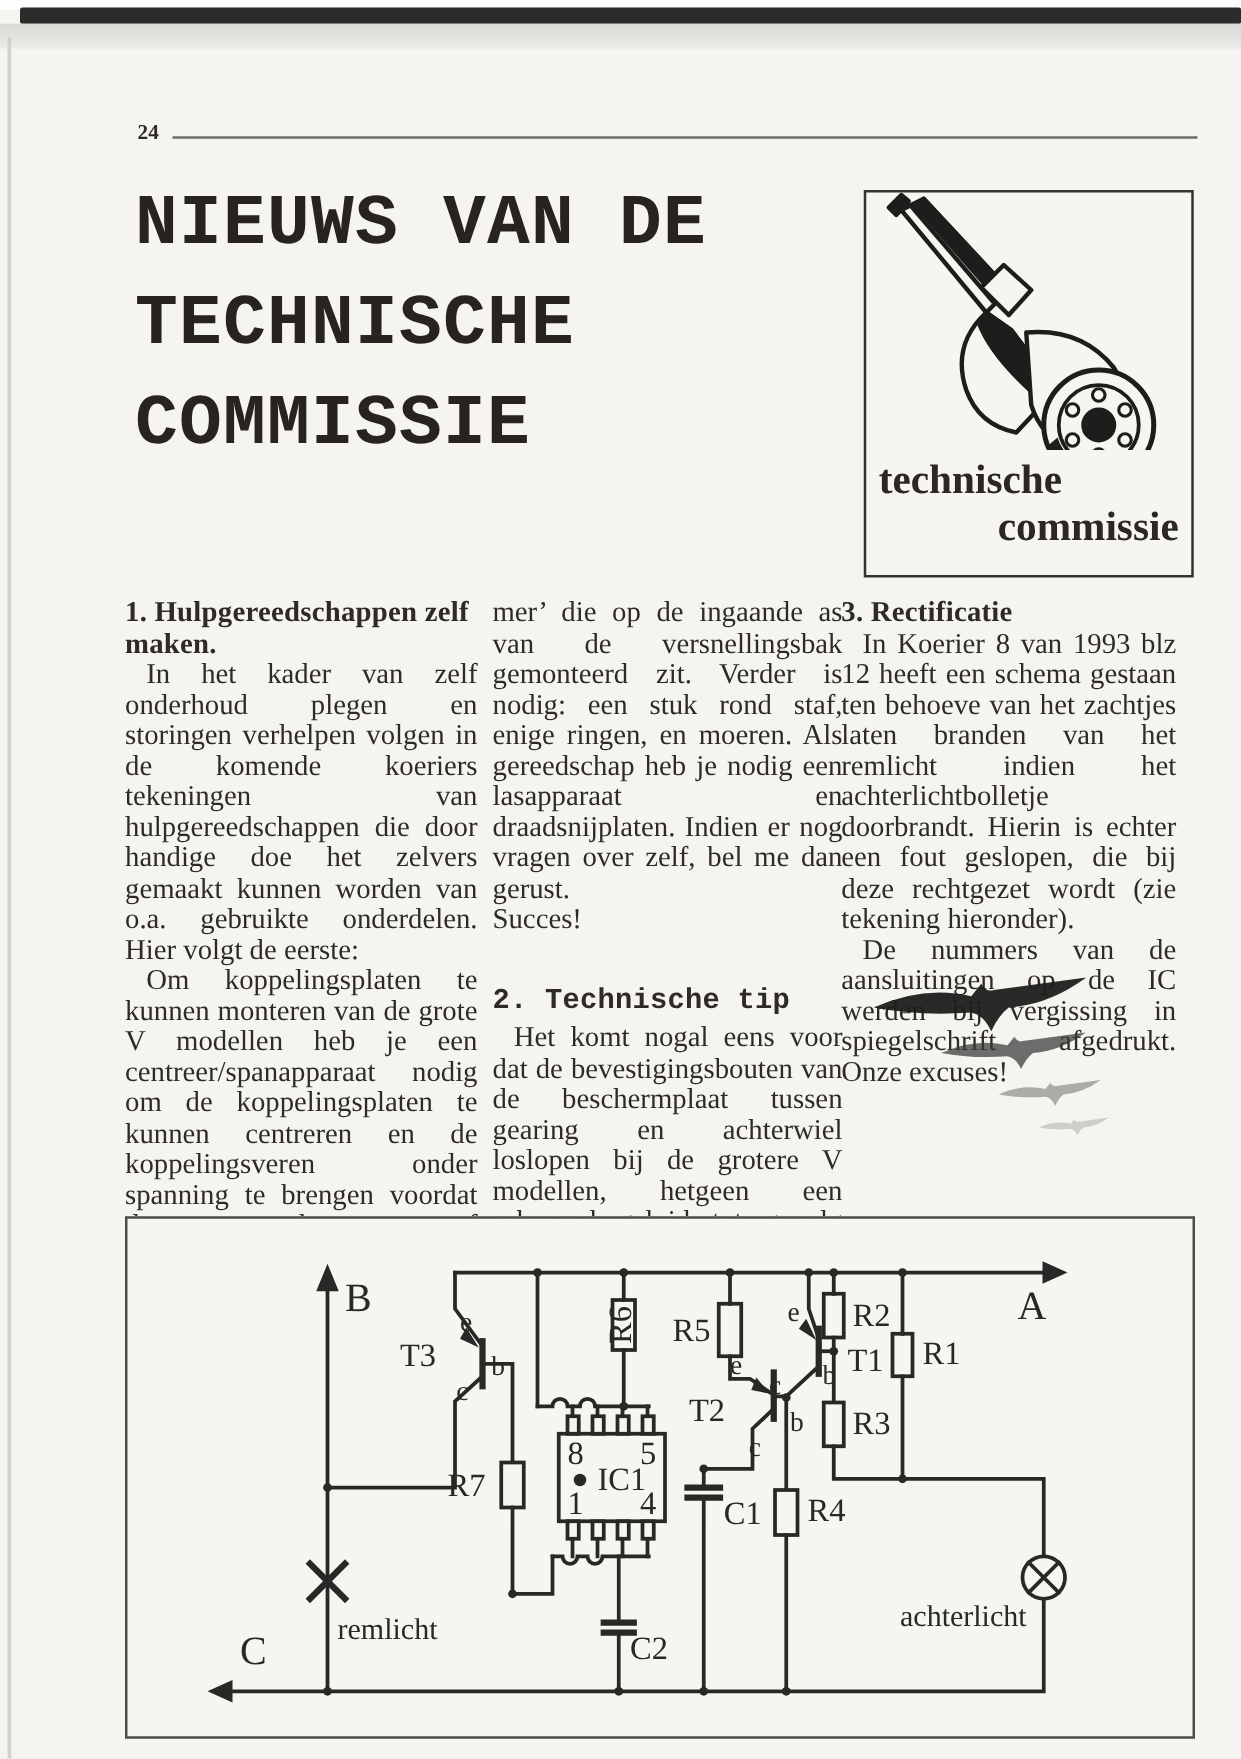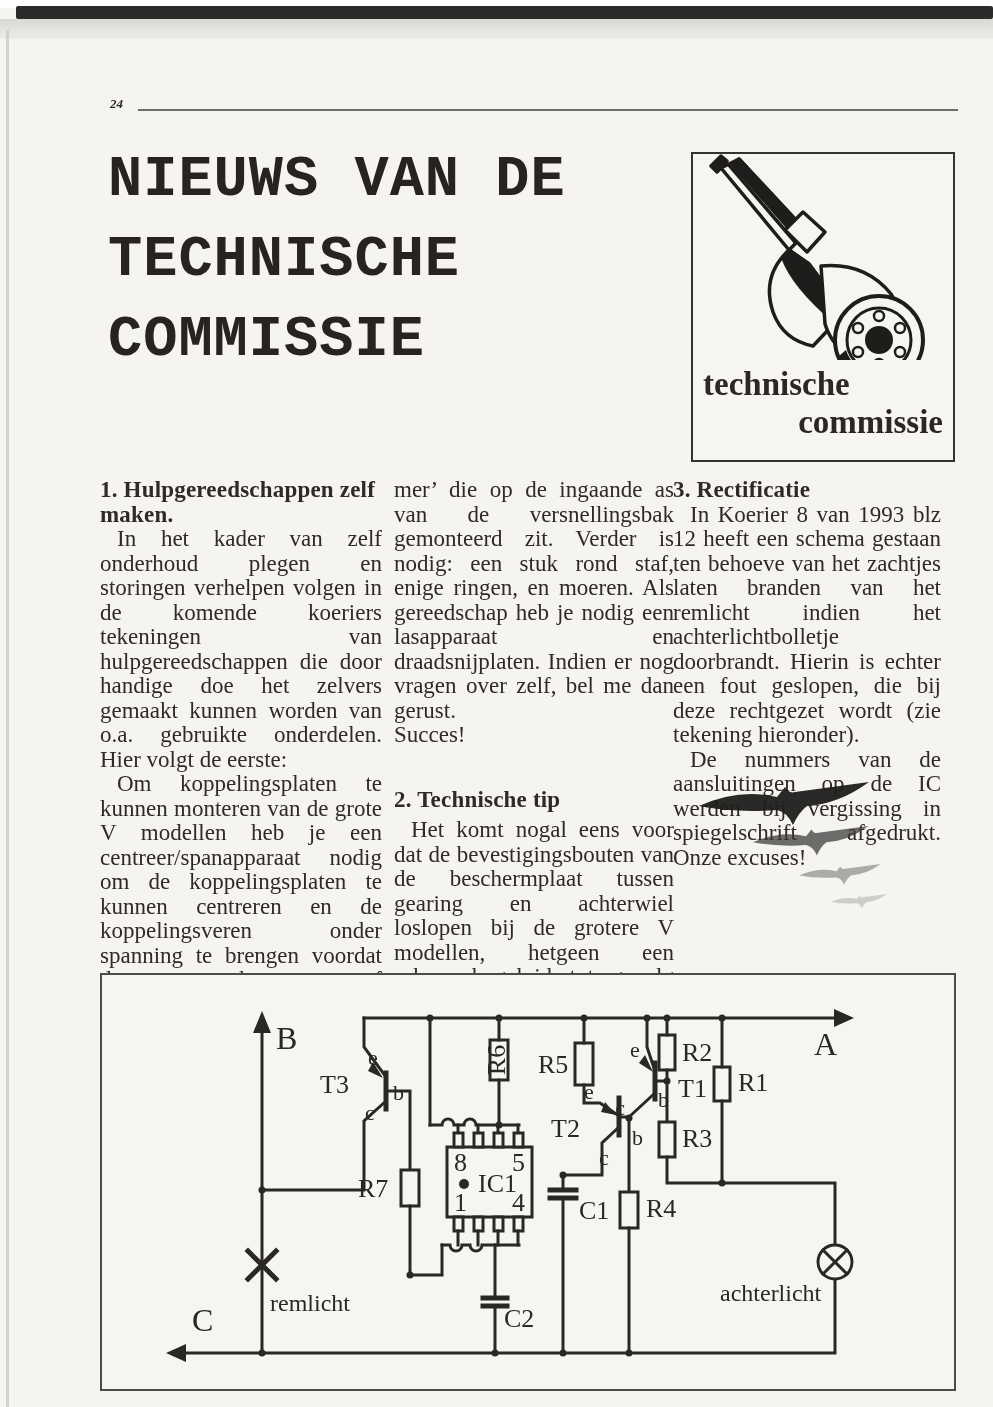--- a/index.html
+++ b/index.html
@@ -4,41 +4,41 @@
 <style>
   html,body{margin:0;padding:0;background:#e9e9e6;}
   .page{position:relative;width:993px;height:1407px;background:#f5f4f1;
         font-family:"Liberation Serif",serif;color:#2e2b27;overflow:hidden;}
   .scan-top-white{position:absolute;left:0;top:0;width:100%;height:8px;background:#fdfdfc;}
   .scan-top-bar{position:absolute;left:16px;right:0;top:6px;height:13px;background:#2b2b29;border-radius:2px;}
   .scan-top-band{position:absolute;left:0;right:0;top:19px;height:20px;
         background:linear-gradient(#d8d8d4,#ecece9);}
   .scan-left-edge{position:absolute;left:6px;top:30px;bottom:0;width:3px;background:#d2d2cd;}
 
-  .pagenum{position:absolute;left:110px;top:96px;font-size:13px;font-weight:bold;font-style:italic;}
+  .pagenum{position:absolute;left:110px;top:96px;font-size:17px;font-weight:bold;}
   .headrule{position:absolute;left:138px;top:109px;width:820px;height:2px;background:#6d6d68;}
 
   .title{position:absolute;left:108px;top:140px;width:600px;
          font-family:Liberation Mono, monospace;font-weight:bold;font-size:57px;
          line-height:80px;letter-spacing:1px;color:#262320;}
 
   .logo-box{position:absolute;left:691px;top:152px;width:260px;height:306px;
             border:2px solid #333330;background:#f6f5f2;}
   .logo-caption1{position:absolute;left:10px;top:212px;font-size:33px;font-weight:bold;color:#2a2724;}
   .logo-caption2{position:absolute;right:10px;top:250px;font-size:33px;font-weight:bold;color:#2a2724;}
 
   .col{position:absolute;top:478px;width:282px;font-size:23px;line-height:24.5px;text-align:justify;}
   .col p{margin:0;text-indent:17px;}
   .col p.noindent{text-indent:0;}
   .col .h{font-weight:bold;text-indent:0;text-align:left;letter-spacing:0.2px;}
   .col1{left:100px;}
   .col2{left:394px;width:280px;}
   .col3{left:673px;width:268px;}
   .h2a{margin-top:24px !important;margin-bottom:6px !important;}
-  .h2b{margin-top:40px !important;margin-bottom:6px !important;}
+  .h2b{margin-top:40px !important;margin-bottom:6px !important;font-family:Liberation Mono, monospace;}
 
   .birds{position:absolute;left:695px;top:778px;width:250px;height:140px;}
 
   .circuit-box{position:absolute;left:100px;top:973px;width:856px;height:418px;
                border:2px solid #4c4c48;background:#f6f5f2;box-sizing:border-box;}
   .circuit-box svg{display:block;width:100%;height:100%;}
 
   svg .wire{stroke:#2a2826;stroke-width:3;fill:none;stroke-linecap:square;}
   svg .thick{stroke-width:5;}
   svg .comp{stroke:#2a2826;stroke-width:3;fill:#f6f5f2;}

